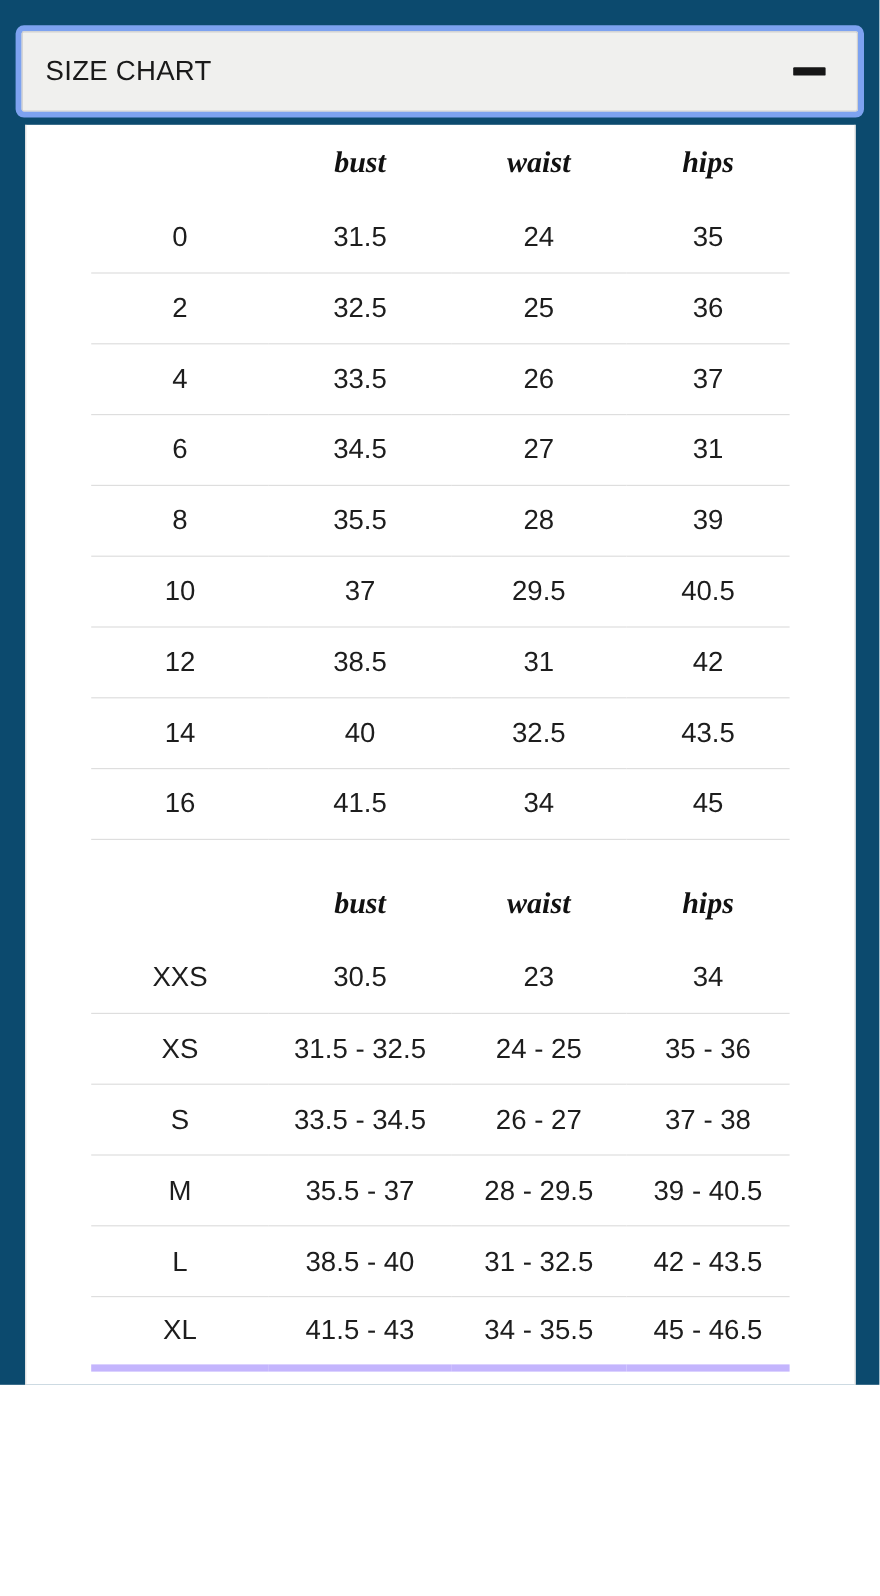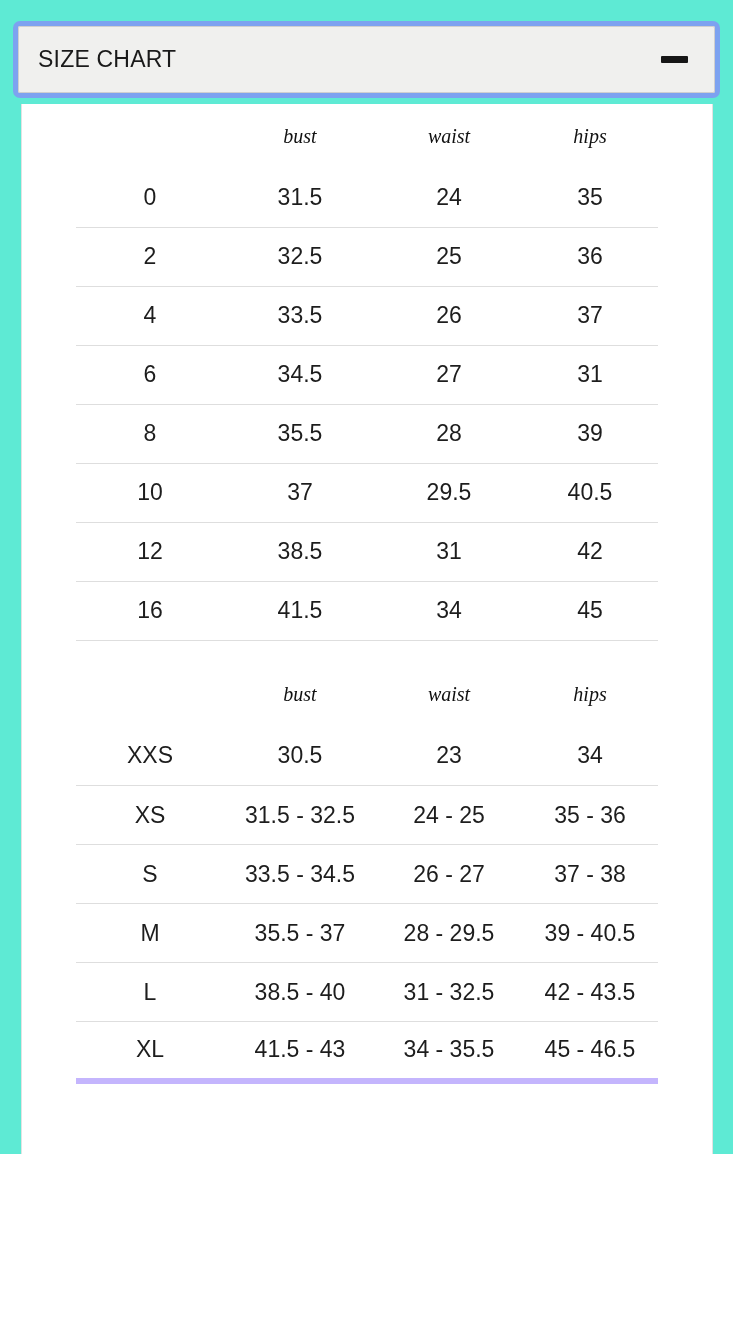--- a/index.html
+++ b/index.html
@@ -8,21 +8,21 @@
     width: 733px;
     height: 1330px;
     background: #ffffff;
     font-family: "Liberation Sans", sans-serif;
   }
 
   .page {
     position: relative;
     width: 733px;
     height: 1154px;
-    background: #5eead4;
+    background: #0c4a6e;
     overflow: hidden;
   }
 
   
   .accordion-focus-ring {
     position: absolute;
     left: 13px;
     top: 21px;
     width: 707px;
     height: 77px;
@@ -96,22 +96,22 @@
 
   table.size-table col.c-size  { width: 148px; }
   table.size-table col.c-bust  { width: 152px; }
   table.size-table col.c-waist { width: 146px; }
   table.size-table col.c-hips  { width: 136px; }
 
   .size-table thead th {
     height: 64px;
     font-family: "Liberation Serif", serif;
     font-style: italic;
-    font-weight: 400;
-    font-size: 20px;
+    font-weight: 700;
+    font-size: 25px;
     color: #111111;
     text-align: center;
     vertical-align: middle;
     border: none;
     padding: 0;
   }
 
   .size-table thead th.col-head-size { }
 
   .size-table tbody td {
@@ -204,20 +204,26 @@
               <td>29.5</td>
               <td>40.5</td>
             </tr>
             <tr>
               <td>12</td>
               <td>38.5</td>
               <td>31</td>
               <td>42</td>
             </tr>
             <tr>
+              <td>14</td>
+              <td>40</td>
+              <td>32.5</td>
+              <td>43.5</td>
+            </tr>
+            <tr>
               <td>16</td>
               <td>41.5</td>
               <td>34</td>
               <td>45</td>
             </tr>
           </tbody>
         </table>
         <table class="size-table table-two">
           <colgroup>
             <col class="c-size">

